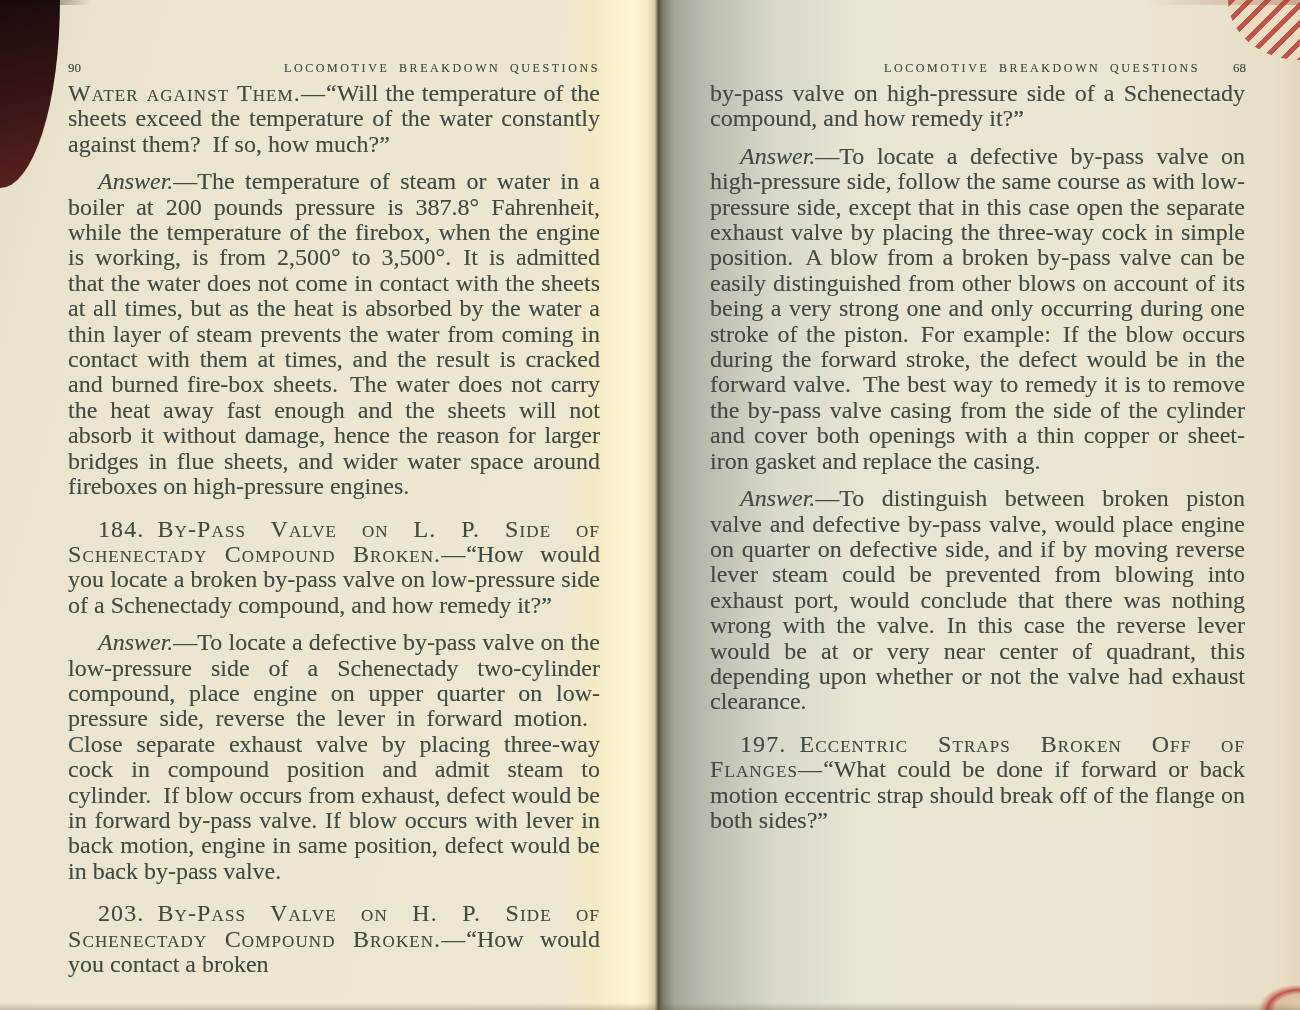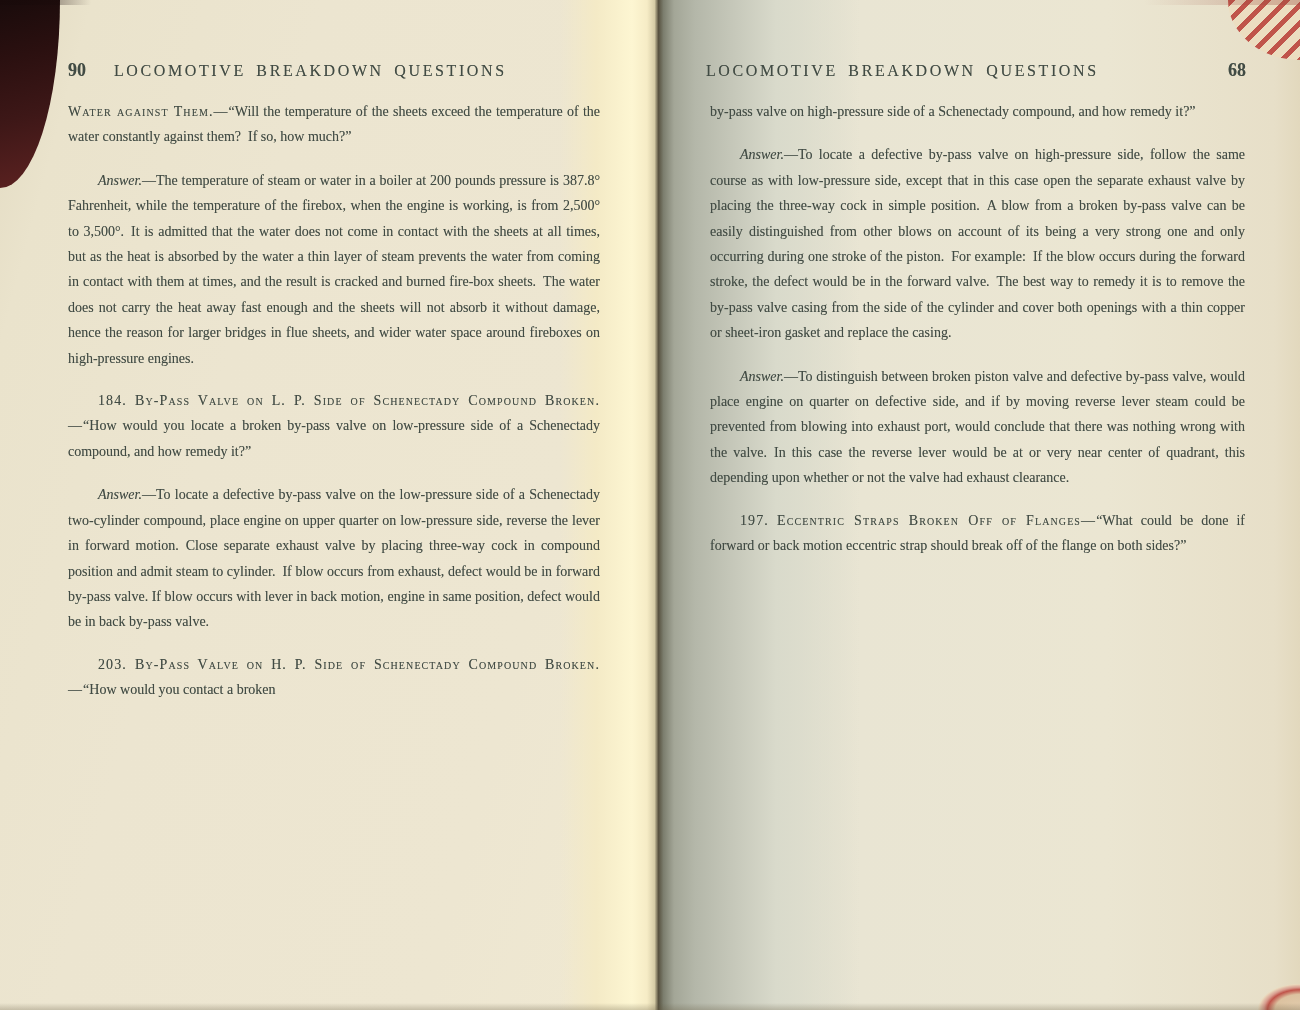--- a/index.html
+++ b/index.html
@@ -38,33 +38,33 @@
     background:linear-gradient(165deg,#190b0b 0%,#2b1010 30%,var(--cover-dark) 60%,#5a2120 95%);
     border-bottom-right-radius:100% 100%;}
   .corner-tr{position:absolute;top:0;right:0;width:72px;height:60px;
     background:repeating-linear-gradient(135deg,var(--cover-red) 0 5px,var(--stripe-cream) 5px 13px);
     border-bottom-left-radius:100% 100%;}
   .corner-br{position:absolute;right:0;bottom:0;width:52px;height:30px;
     background:radial-gradient(ellipse 120% 130% at 100% 100%,
       #e3cdae 0%,#dcc2a0 40%,var(--cover-red) 52%,#d89c8e 58%,#ead9bd 66%,rgba(0,0,0,0) 68%);}
   .running-header{position:absolute;top:60px;display:flex;align-items:baseline;color:var(--running-head-ink);}
   .running-header .title{
-    flex:1;text-align:left;font-size:16px;letter-spacing:2.6px;word-spacing:4px;
+    flex:1;text-align:right;font-size:12px;letter-spacing:2.6px;word-spacing:4px;
     color:var(--ink);text-shadow:0 0 .4px rgba(60,70,60,.4);}
-  .running-header .folio{font-size:18px;width:46px;color:var(--ink);text-shadow:0 0 .4px rgba(60,70,60,.4);font-weight:bold;}
+  .running-header .folio{font-size:13px;width:46px;color:var(--ink);text-shadow:0 0 .4px rgba(60,70,60,.4);}
   .hdr-left{left:68px;width:532px;}
   .hdr-right{left:706px;width:540px;}
   .hdr-right .folio{text-align:right;}
   .page-text{
-    position:absolute;top:99px;color:var(--ink);font-size:14px;line-height:25.4px;
+    position:absolute;top:81px;color:var(--ink);font-size:24px;line-height:25.4px;
     text-align:justify;text-shadow:0 0 .45px rgba(62,72,64,.38);}
   .text-left{left:68px;width:532px;}
   .text-right{left:710px;width:535px;}
   p.para{margin:0;}
-  p.para.answer{margin-top:18px;text-indent:30px;}
+  p.para.answer{margin-top:12px;text-indent:30px;}
   p.para.question{margin-top:17px;text-indent:30px;}
   p.para.continuation{margin-top:0;text-indent:0;}
   .sc{font-variant-caps:small-caps;letter-spacing:1.1px;}
   .it{font-style:italic;}
   .n{font-style:normal;}
 </style>
 </head>
 <body>
 
 <div class="book">

